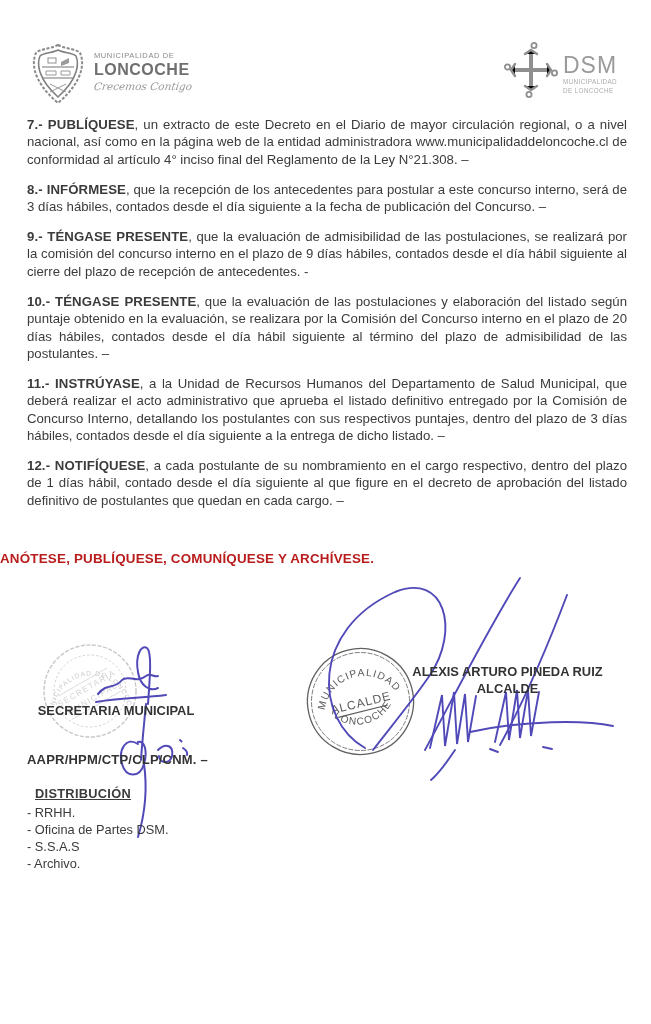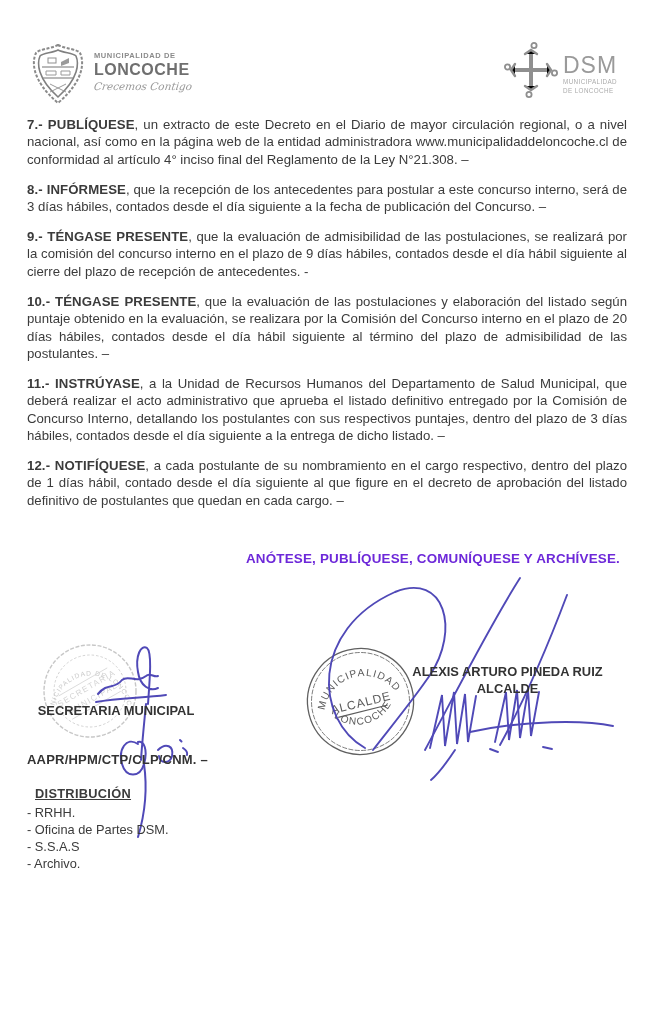--- a/index.html
+++ b/index.html
@@ -4,35 +4,35 @@
 <style>
   html,body{margin:0;padding:0;background:#ffffff;}
   .page{
     position:relative;width:651px;height:1024px;background:#ffffff;overflow:hidden;
     font-family:"Liberation Sans",sans-serif;color:#3b3b3b;
   }
   
   .logo-left{position:absolute;left:28px;top:42px;display:flex;align-items:flex-start;}
   .logo-left .crest{width:60px;height:64px;}
   .logo-left .ltxt{margin-left:6px;padding-top:10px;line-height:1;}
-  .muni-small{font-size:7.5px;letter-spacing:.6px;color:#8a8a8a;font-weight:bold;}
+  .muni-small{font-size:7.5px;letter-spacing:.6px;color:#8a8a8a;font-weight:normal;}
   .muni-big{font-size:16px;letter-spacing:.5px;color:#6f6f6f;font-weight:bold;margin-top:2px;}
   .muni-tag{font-family:"DejaVu Serif",serif;font-style:italic;font-size:10.5px;color:#999;margin-top:3px;transform:skewX(-8deg);}
   .logo-right{position:absolute;left:504px;top:42px;display:flex;align-items:center;}
   .logo-right .cross{width:54px;height:56px;}
   .logo-right .rtxt{margin-left:5px;padding-top:8px;line-height:1;}
   .dsm-big{font-size:23px;color:#9a9a9a;letter-spacing:1px;font-weight:normal;}
   .dsm-small{font-size:6.3px;color:#ababab;letter-spacing:.4px;margin-top:2px;}
   
   .bodytext{position:absolute;left:27px;right:24px;top:116px;}
   .para{font-size:13.2px;line-height:17.4px;text-align:justify;margin:0 0 12.5px 0;color:#3b3b3b;}
   .para b{letter-spacing:.1px;}
   .closing{
-    position:absolute;left:0;right:31px;top:551px;text-align:right;
-    font-size:13.4px;font-weight:bold;color:#6d28d9;letter-spacing:.2px;
+    position:absolute;left:0;right:57px;top:551px;text-align:left;
+    font-size:13.4px;font-weight:bold;color:#b91c1c;letter-spacing:.2px;
   }
   
   .abs{position:absolute;}
   .name-block{position:absolute;text-align:center;font-weight:bold;font-size:12.9px;line-height:16.5px;color:#333;}
   .initials{position:absolute;left:27px;top:752px;font-size:13px;font-weight:bold;color:#333;letter-spacing:.2px;}
   .dist{position:absolute;left:27px;top:786px;font-size:12.8px;color:#3b3b3b;}
   .dist .dist-title{font-weight:bold;text-decoration:underline;letter-spacing:.3px;margin-bottom:3px;padding-left:8px;}
   .dist .dist-item{line-height:17px;}
   svg text{font-family:"Liberation Sans",sans-serif;}
 </style>

